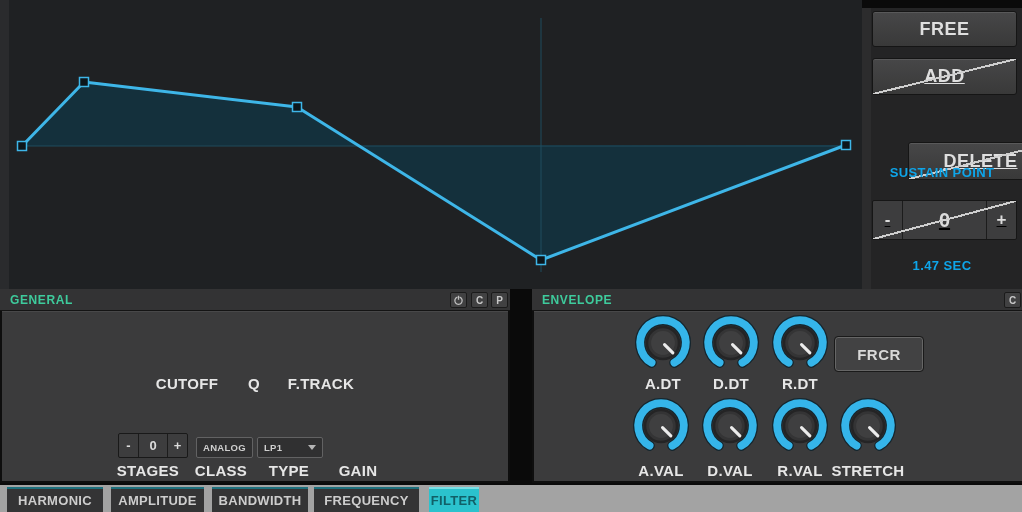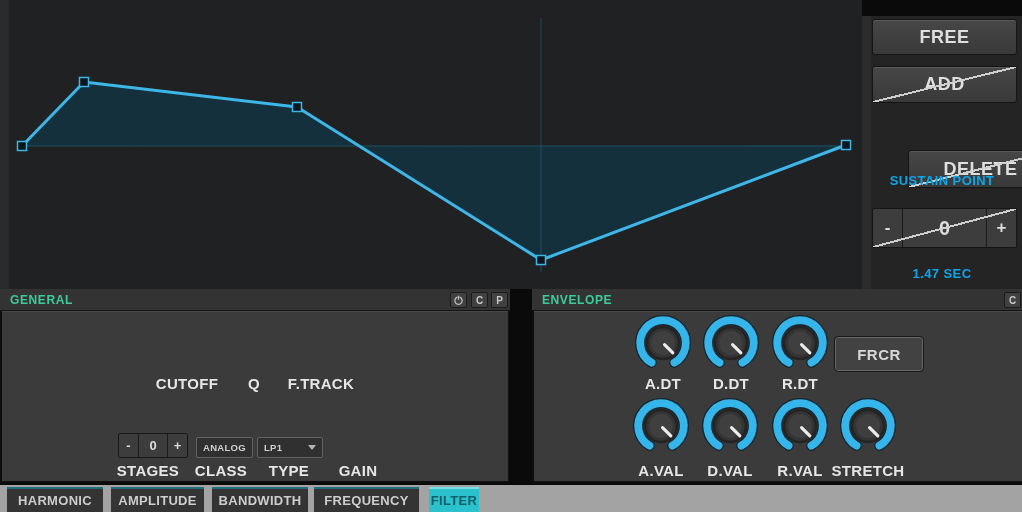--- a/index.html
+++ b/index.html
@@ -4,29 +4,29 @@
 <style>
   html,body{margin:0;padding:0;background:#000;}
   *{box-sizing:border-box;font-family:"Liberation Sans",sans-serif;}
   .root{position:relative;width:1022px;height:512px;background:#0a0a0a;overflow:hidden;}
 
   
   .graph{position:absolute;left:0;top:0;width:862px;height:289px;background:#1f2123;}
   .graph .edge{position:absolute;left:0;top:0;width:9px;height:100%;background:#2a2b2d;}
 
   
-  .sidebar{position:absolute;left:862px;top:16px;width:160px;height:369px;background:#242425;}
+  .sidebar{position:absolute;left:862px;top:8px;width:160px;height:369px;background:#242425;}
   .sidebar .edge{position:absolute;left:0;top:0;width:9px;height:100%;background:#2c2c2d;}
   .side-btn{position:absolute;left:10px;width:145px;height:36px;
     background:linear-gradient(180deg,#474748,#393939);
     border:1px solid #151515;border-radius:3px;
     box-shadow:inset 0 1px 0 rgba(255,255,255,.10);
     color:#dfdfdf;font-size:18px;font-weight:bold;letter-spacing:.5px;
     display:flex;align-items:center;justify-content:center;}
-  .strike{position:relative;}
+  .strike{position:relative;text-decoration:underline;}
   .strike::after{content:"";position:absolute;inset:0;
     background:linear-gradient(to bottom right,transparent calc(50% - 1px),#cscsc 0) ;
     background:linear-gradient(to bottom right,transparent calc(50% - 1px),#cfcfcf calc(50% - 1px),#cfcfcf calc(50% + 1px),transparent calc(50% + 1px));
     pointer-events:none;}
   .side-label{position:absolute;left:0;width:100%;text-align:center;color:#0ea5e9;
     font-size:13px;font-weight:bold;letter-spacing:.4px;}
   .stepper{position:absolute;left:10px;top:192px;width:145px;height:40px;
     background:#3d3d3e;border:1px solid #161616;border-radius:2px;display:flex;}
   .stepper .cell{display:flex;align-items:center;justify-content:center;
     color:#dcdcdc;font-weight:bold;}

